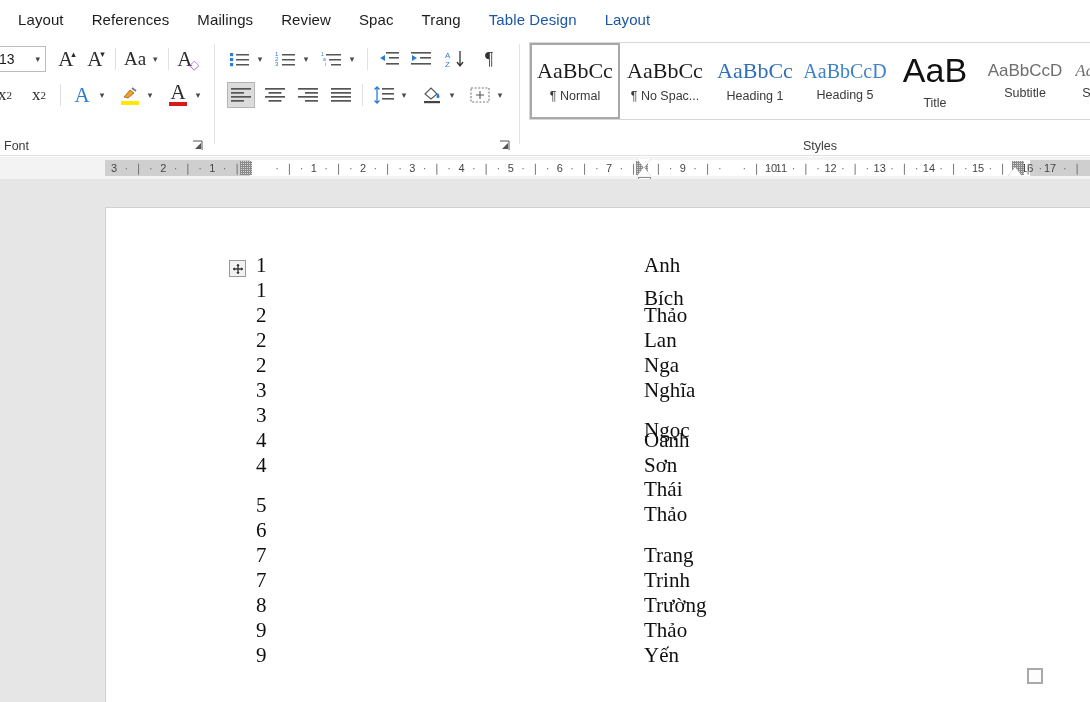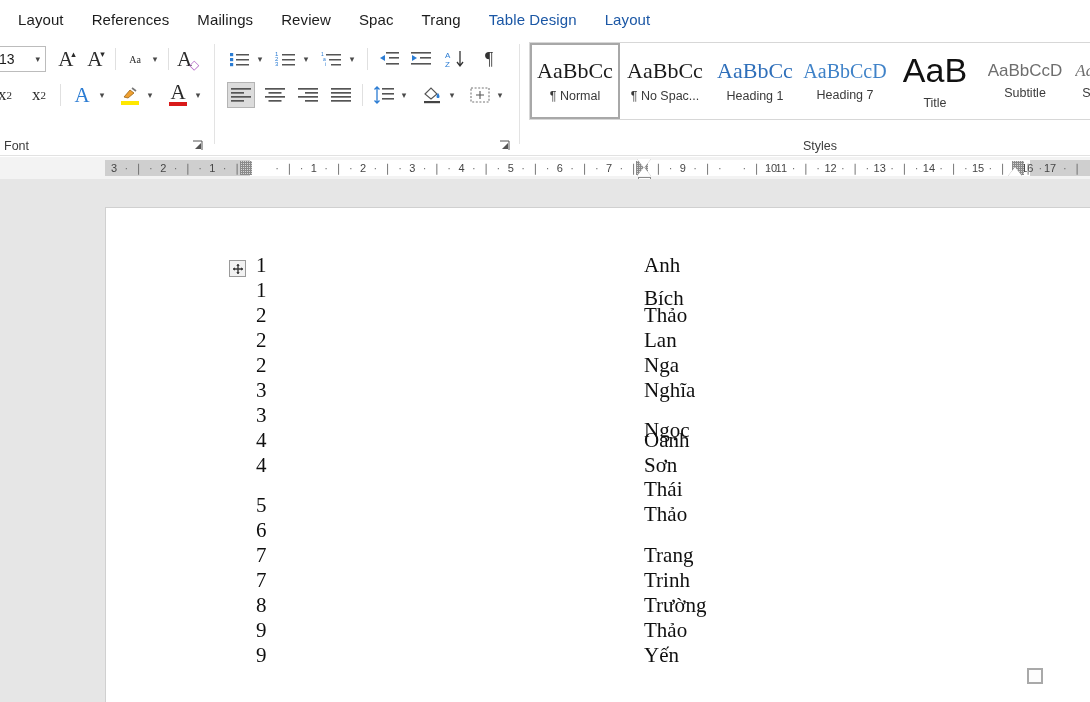--- a/index.html
+++ b/index.html
@@ -65,21 +65,21 @@
   
   .combo {
     width: 52px; height: 26px; border: 1px solid #bcbcbc; background: #fff;
     display: flex; align-items: center; position: relative;
   }
   .combo .val { font-size: 14px; color: #1b1b1b; padding-left: 4px; }
   .combo .cb-caret { position: absolute; right: 5px; font-size: 9px; color: #444; }
 
   
   .gA { font-family: "Liberation Serif", serif; font-size: 21px; }
-  .gA-sm { font-family: "Liberation Serif", serif; font-size: 10px; text-align: right; }
+  .gA-sm { font-family: "Liberation Serif", serif; font-size: 19px; text-align: right; }
   .sub, .sup { font-family: "Liberation Serif", serif; font-size: 17px; }
   .sub sub, .sup sup { font-size: 11px; }
 
   
   .bar { display:block; height: 4px; width: 18px; margin-top: 1px; }
 
   
   .gallery {
     position: absolute; top: 4px; left: 0;
     height: 78px; display: flex; align-items: stretch;
@@ -403,21 +403,21 @@
       <div class="sitem">
         <span class="spreview" style="font-size:22px;color:#1b1b1b;">AaBbCc</span>
         <span class="sname">¶ No Spac...</span>
       </div>
       <div class="sitem">
         <span class="spreview" style="font-size:22px;color:#2f6fba;">AaBbCc</span>
         <span class="sname">Heading 1</span>
       </div>
       <div class="sitem">
         <span class="spreview" style="font-size:20px;color:#3f82c8;">AaBbCcD</span>
-        <span class="sname">Heading 7</span>
+        <span class="sname">Heading 5</span>
       </div>
       <div class="sitem">
         <span class="spreview" style="font-size:34px;color:#111;font-family:'Liberation Sans',sans-serif;font-weight:300;">AaB</span>
         <span class="sname">Title</span>
       </div>
       <div class="sitem">
         <span class="spreview" style="font-size:17px;color:#6e6e6e;font-family:'Liberation Sans',sans-serif;">AaBbCcD</span>
         <span class="sname">Subtitle</span>
       </div>
       <div class="sitem" style="width:40px;">

